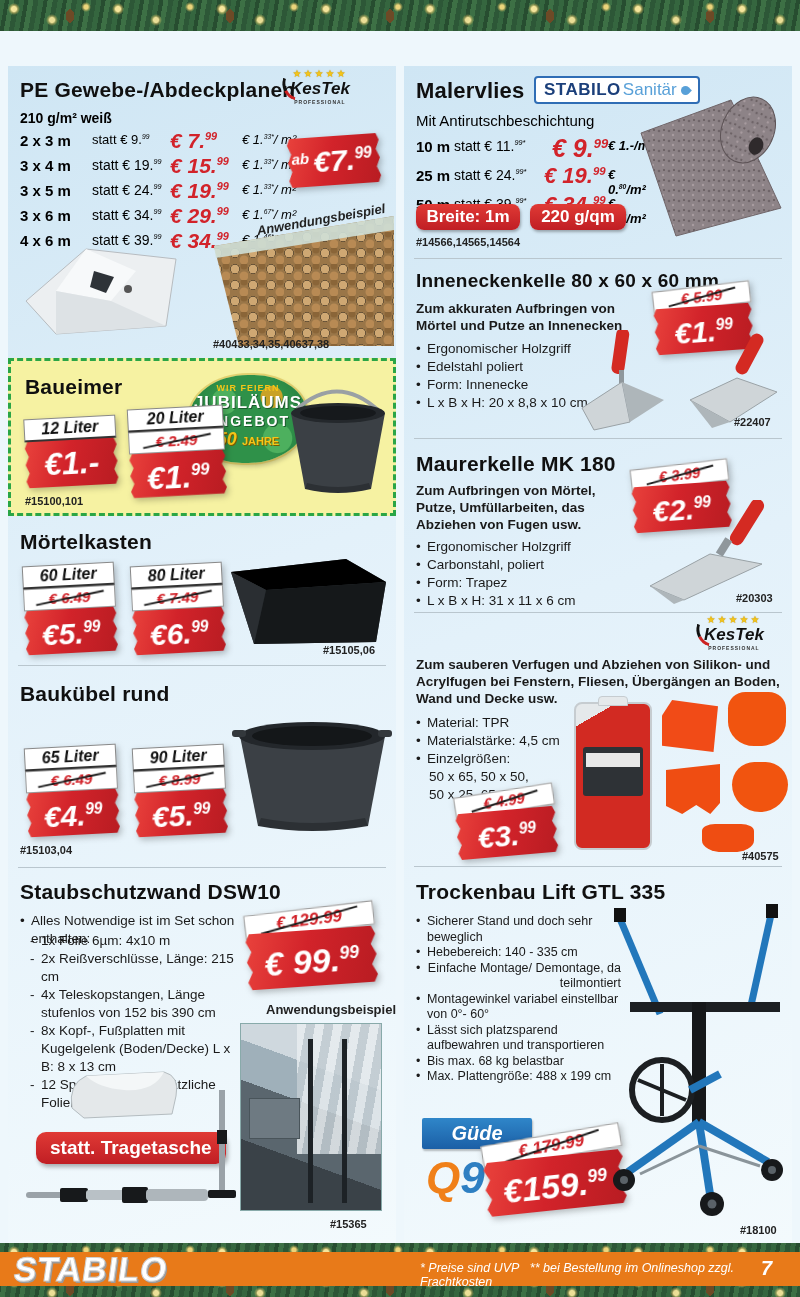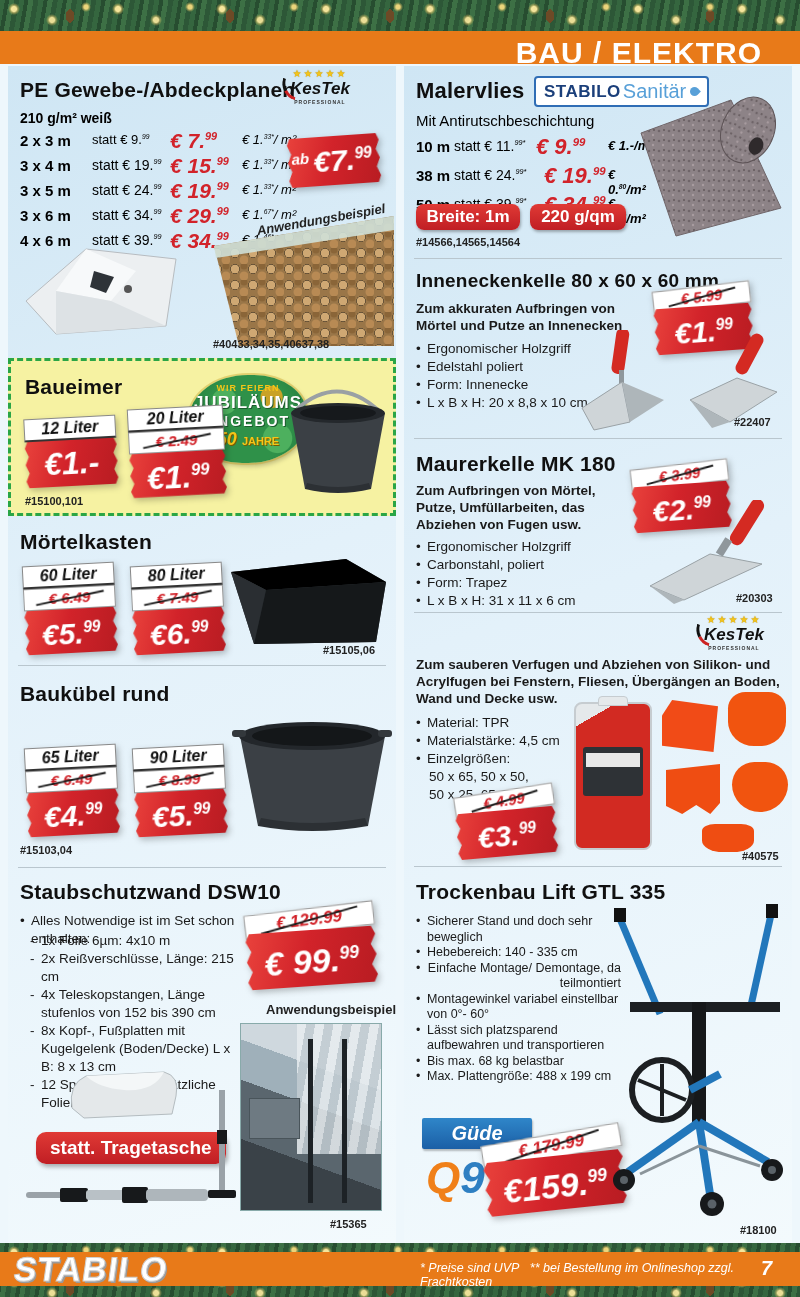--- a/index.html
+++ b/index.html
@@ -55,21 +55,21 @@
   
   .kestek { position:absolute; text-align:center; }
   .kestek .stars { color:#f5c518; font-size:10px; letter-spacing:2px; text-shadow:0 0 1px #a07800; }
   .kestek .name { font-weight:bold; font-style:italic; font-size:17px; color:#111; }
   .kestek .swoosh { position:absolute; left:-10px; top:12px; width:18px; height:18px;
                     border-left:3px solid #111; border-bottom:3px solid #c22; border-radius:0 0 0 18px; transform:rotate(18deg);}
   .kestek .prof { font-size:5px; letter-spacing:1px; color:#333; font-weight:bold; }
   .sanit { position:absolute; border:2px solid #2f6db5; border-radius:4px; background:#fff;
            padding:2px 8px; display:flex; align-items:center; gap:2px; }
   .sanit .s1 { color:#1b3f7a; font-weight:bold; font-size:17px; letter-spacing:.5px; }
-  .sanit .s2 { color:#58a0d8; font-size:20px; }
+  .sanit .s2 { color:#58a0d8; font-size:17px; }
   .drop { width:9px; height:9px; background:#58a0d8; border-radius:0 50% 50% 50%; transform:rotate(135deg); margin-left:2px;}
   .guede { position:absolute; background:linear-gradient(180deg,#2f86c9,#1b5fa6); color:#fff;
            font-weight:bold; font-style:italic; font-size:20px; text-align:center; padding:4px 0; width:110px;
            border-radius:2px; box-shadow:1px 2px 2px rgba(0,0,0,.25);}
   .q9 { position:absolute; font-weight:bold; font-size:44px; font-style:italic; line-height:40px;}
   .q9 .q { color:#f08019; } .q9 .n9 { color:#2e7fc2; }
 
   .jub { position:absolute; border-radius:50% 45% 50% 45%; text-align:center; padding-top:8px;
          background:radial-gradient(circle at 30% 30%, #4db05e 12%, transparent 13%),
                     radial-gradient(circle at 70% 25%, #c9a227 10%, transparent 11%),
@@ -100,23 +100,20 @@
   .photo .drape { position:absolute; top:0; left:40%; right:0; bottom:30%;
                   background:repeating-linear-gradient(100deg, #e8edf0 0 9px, #c2ccd2 9px 18px); opacity:.85;}
   .photo .bar { position:absolute; width:5px; background:#1d2226; top:8%; bottom:4%; }
 </style>
 </head>
 <body>
 
 <div class="page" data-name="catalog-page">
 
   <div class="garland" data-name="garland-top" style="position:absolute;left:0;top:0;width:800px;height:31px;"></div>
-  <div class="hdr-bar" data-name="header-bar" style="top:31px;height:33px;">
-    <div class="hdr-title" data-name="page-title" data-bind="header.title">BAU / ELEKTRO</div>
-  </div>
 
   <div class="col" data-name="left-column" style="left:8px;">
 
     <div class="sec" data-name="section-pe-abdeckplanen" style="top:0;height:292px;">
       <div class="sec-title" data-name="section-title" data-bind="pe.title" style="position:absolute;left:12px;top:12px;font-size:21px;">PE Gewebe-/Abdeckplanen</div>
       <div class="kestek" data-name="kestek-logo" style="left:282px;top:2px;">
         <div class="stars" data-name="stars-icon" data-bind="pe.brand.stars">★★★★★</div>
         <div class="name" data-bind="pe.brand.name">KesTek</div>
         <div class="prof" data-bind="pe.brand.sub">PROFESSIONAL</div>
         <div class="swoosh" data-name="swoosh-icon"></div>
@@ -314,25 +311,25 @@
         <span class="s1" data-bind="malervlies.brand.s1">STABILO</span>
         <span class="s2" data-bind="malervlies.brand.s2">Sanitär</span>
         <span class="drop" data-name="droplet-icon"></span>
       </div>
       <div data-name="malervlies-subtitle" data-bind="malervlies.subtitle" style="position:absolute;left:12px;top:46px;font-size:15px;">Mit Antirutschbeschichtung</div>
 
       <div data-name="malervlies-price-table" style="position:absolute;left:12px;top:72px;width:240px;">
         <div data-name="table-row" style="position:relative;height:29px;">
           <span data-bind="malervlies.rows.0.len" style="position:absolute;left:0;font-weight:bold;font-size:15px;">10 m</span>
           <span style="position:absolute;left:38px;font-size:14px;"><span data-bind="malervlies.rows.0.old_main">statt € 11.</span><span class="sup" data-bind="malervlies.rows.0.old_sup">99*</span></span>
-          <span class="redprice" style="position:absolute;left:120px;top:-4px;font-size:22px;"><span data-bind="malervlies.rows.0.new_main">€ 9.</span><span class="sup" data-bind="malervlies.rows.0.new_sup">99</span></span>
+          <span class="redprice" style="position:absolute;left:136px;top:-4px;font-size:25px;"><span data-bind="malervlies.rows.0.new_main">€ 9.</span><span class="sup" data-bind="malervlies.rows.0.new_sup">99</span></span>
           <span style="position:absolute;left:192px;font-size:13px;font-style:italic;font-weight:bold;"><span data-bind="malervlies.rows.0.unit_main">€ 1.-</span><span class="sup" data-bind="malervlies.rows.0.unit_sup"></span><span data-bind="malervlies.rows.0.unit_suffix">/m²</span></span>
         </div>
         <div data-name="table-row" style="position:relative;height:29px;">
-          <span data-bind="malervlies.rows.1.len" style="position:absolute;left:0;font-weight:bold;font-size:15px;">38 m</span>
+          <span data-bind="malervlies.rows.1.len" style="position:absolute;left:0;font-weight:bold;font-size:15px;">25 m</span>
           <span style="position:absolute;left:38px;font-size:14px;"><span data-bind="malervlies.rows.1.old_main">statt € 24.</span><span class="sup" data-bind="malervlies.rows.1.old_sup">99*</span></span>
           <span class="redprice" style="position:absolute;left:128px;top:-4px;font-size:22px;"><span data-bind="malervlies.rows.1.new_main">€ 19.</span><span class="sup" data-bind="malervlies.rows.1.new_sup">99</span></span>
           <span style="position:absolute;left:192px;font-size:13px;font-style:italic;font-weight:bold;"><span data-bind="malervlies.rows.1.unit_main">€ 0.</span><span class="sup" data-bind="malervlies.rows.1.unit_sup">80</span><span data-bind="malervlies.rows.1.unit_suffix">/m²</span></span>
         </div>
         <div data-name="table-row" style="position:relative;height:29px;">
           <span data-bind="malervlies.rows.2.len" style="position:absolute;left:0;font-weight:bold;font-size:15px;">50 m</span>
           <span style="position:absolute;left:38px;font-size:14px;"><span data-bind="malervlies.rows.2.old_main">statt € 39.</span><span class="sup" data-bind="malervlies.rows.2.old_sup">99*</span></span>
           <span class="redprice" style="position:absolute;left:128px;top:-4px;font-size:22px;"><span data-bind="malervlies.rows.2.new_main">€ 34.</span><span class="sup" data-bind="malervlies.rows.2.new_sup">99</span></span>
           <span style="position:absolute;left:192px;font-size:13px;font-style:italic;font-weight:bold;"><span data-bind="malervlies.rows.2.unit_main">€ 0.</span><span class="sup" data-bind="malervlies.rows.2.unit_sup">70</span><span data-bind="malervlies.rows.2.unit_suffix">/m²</span></span>
         </div>

